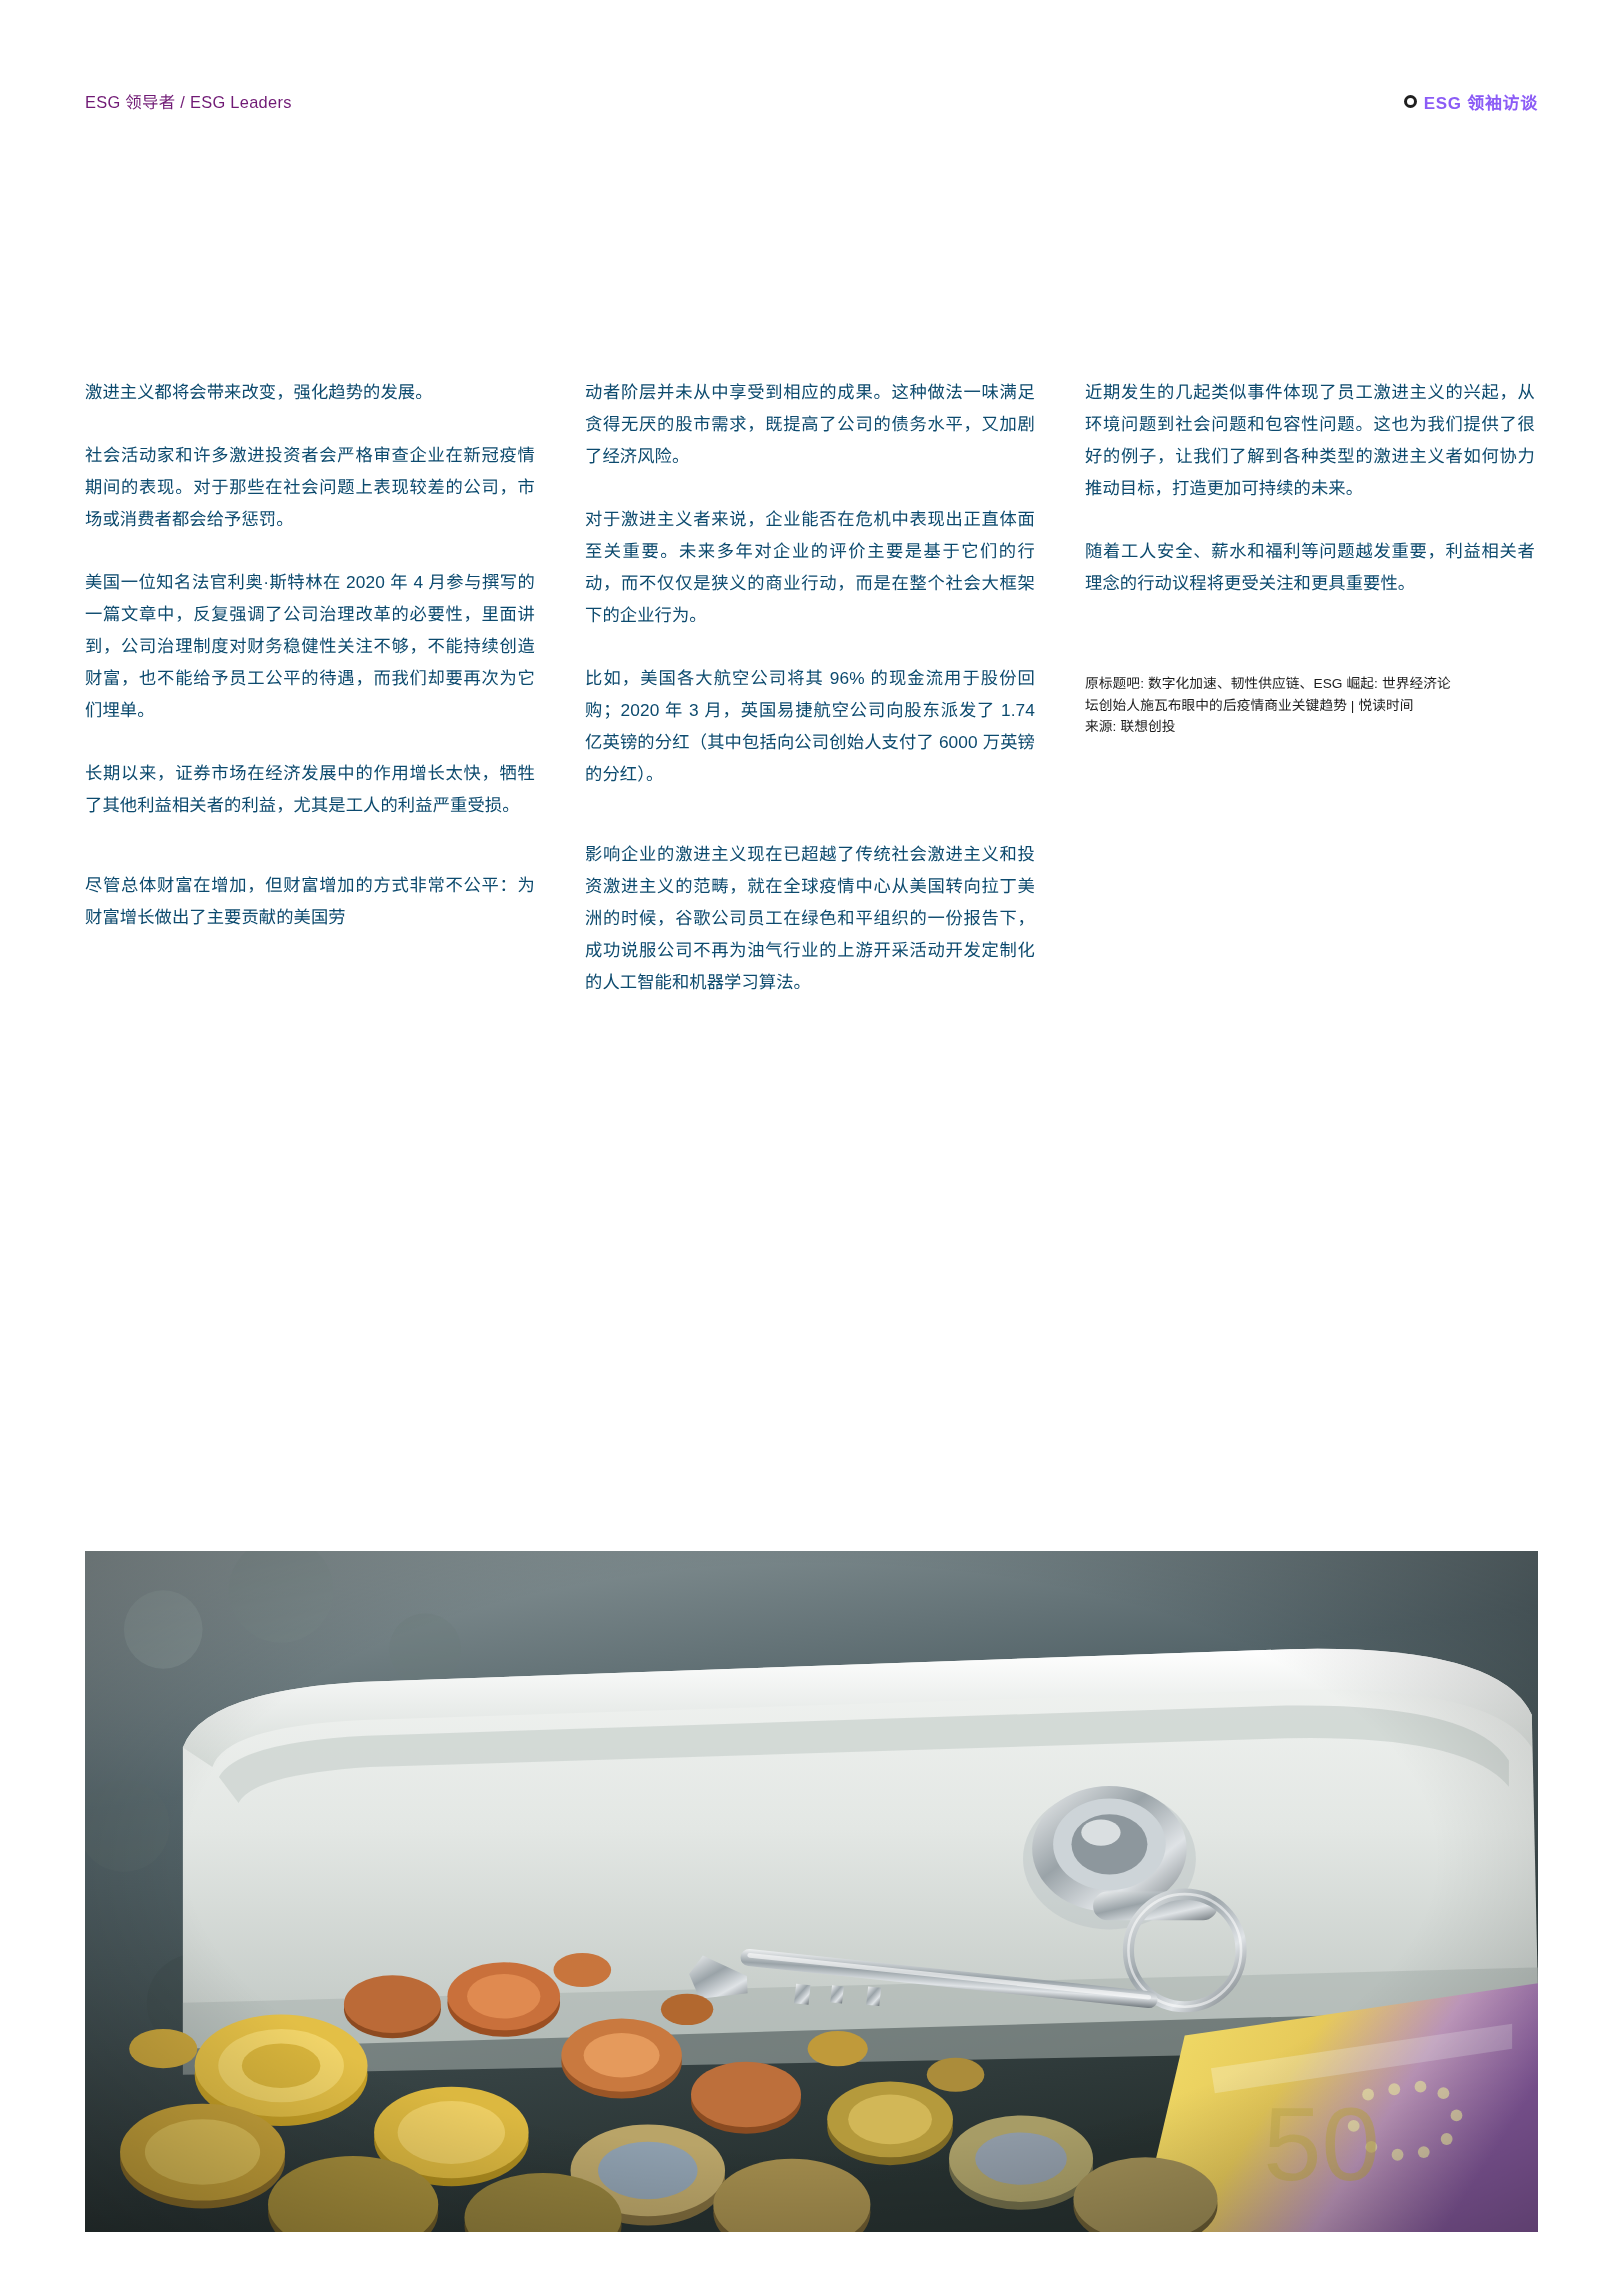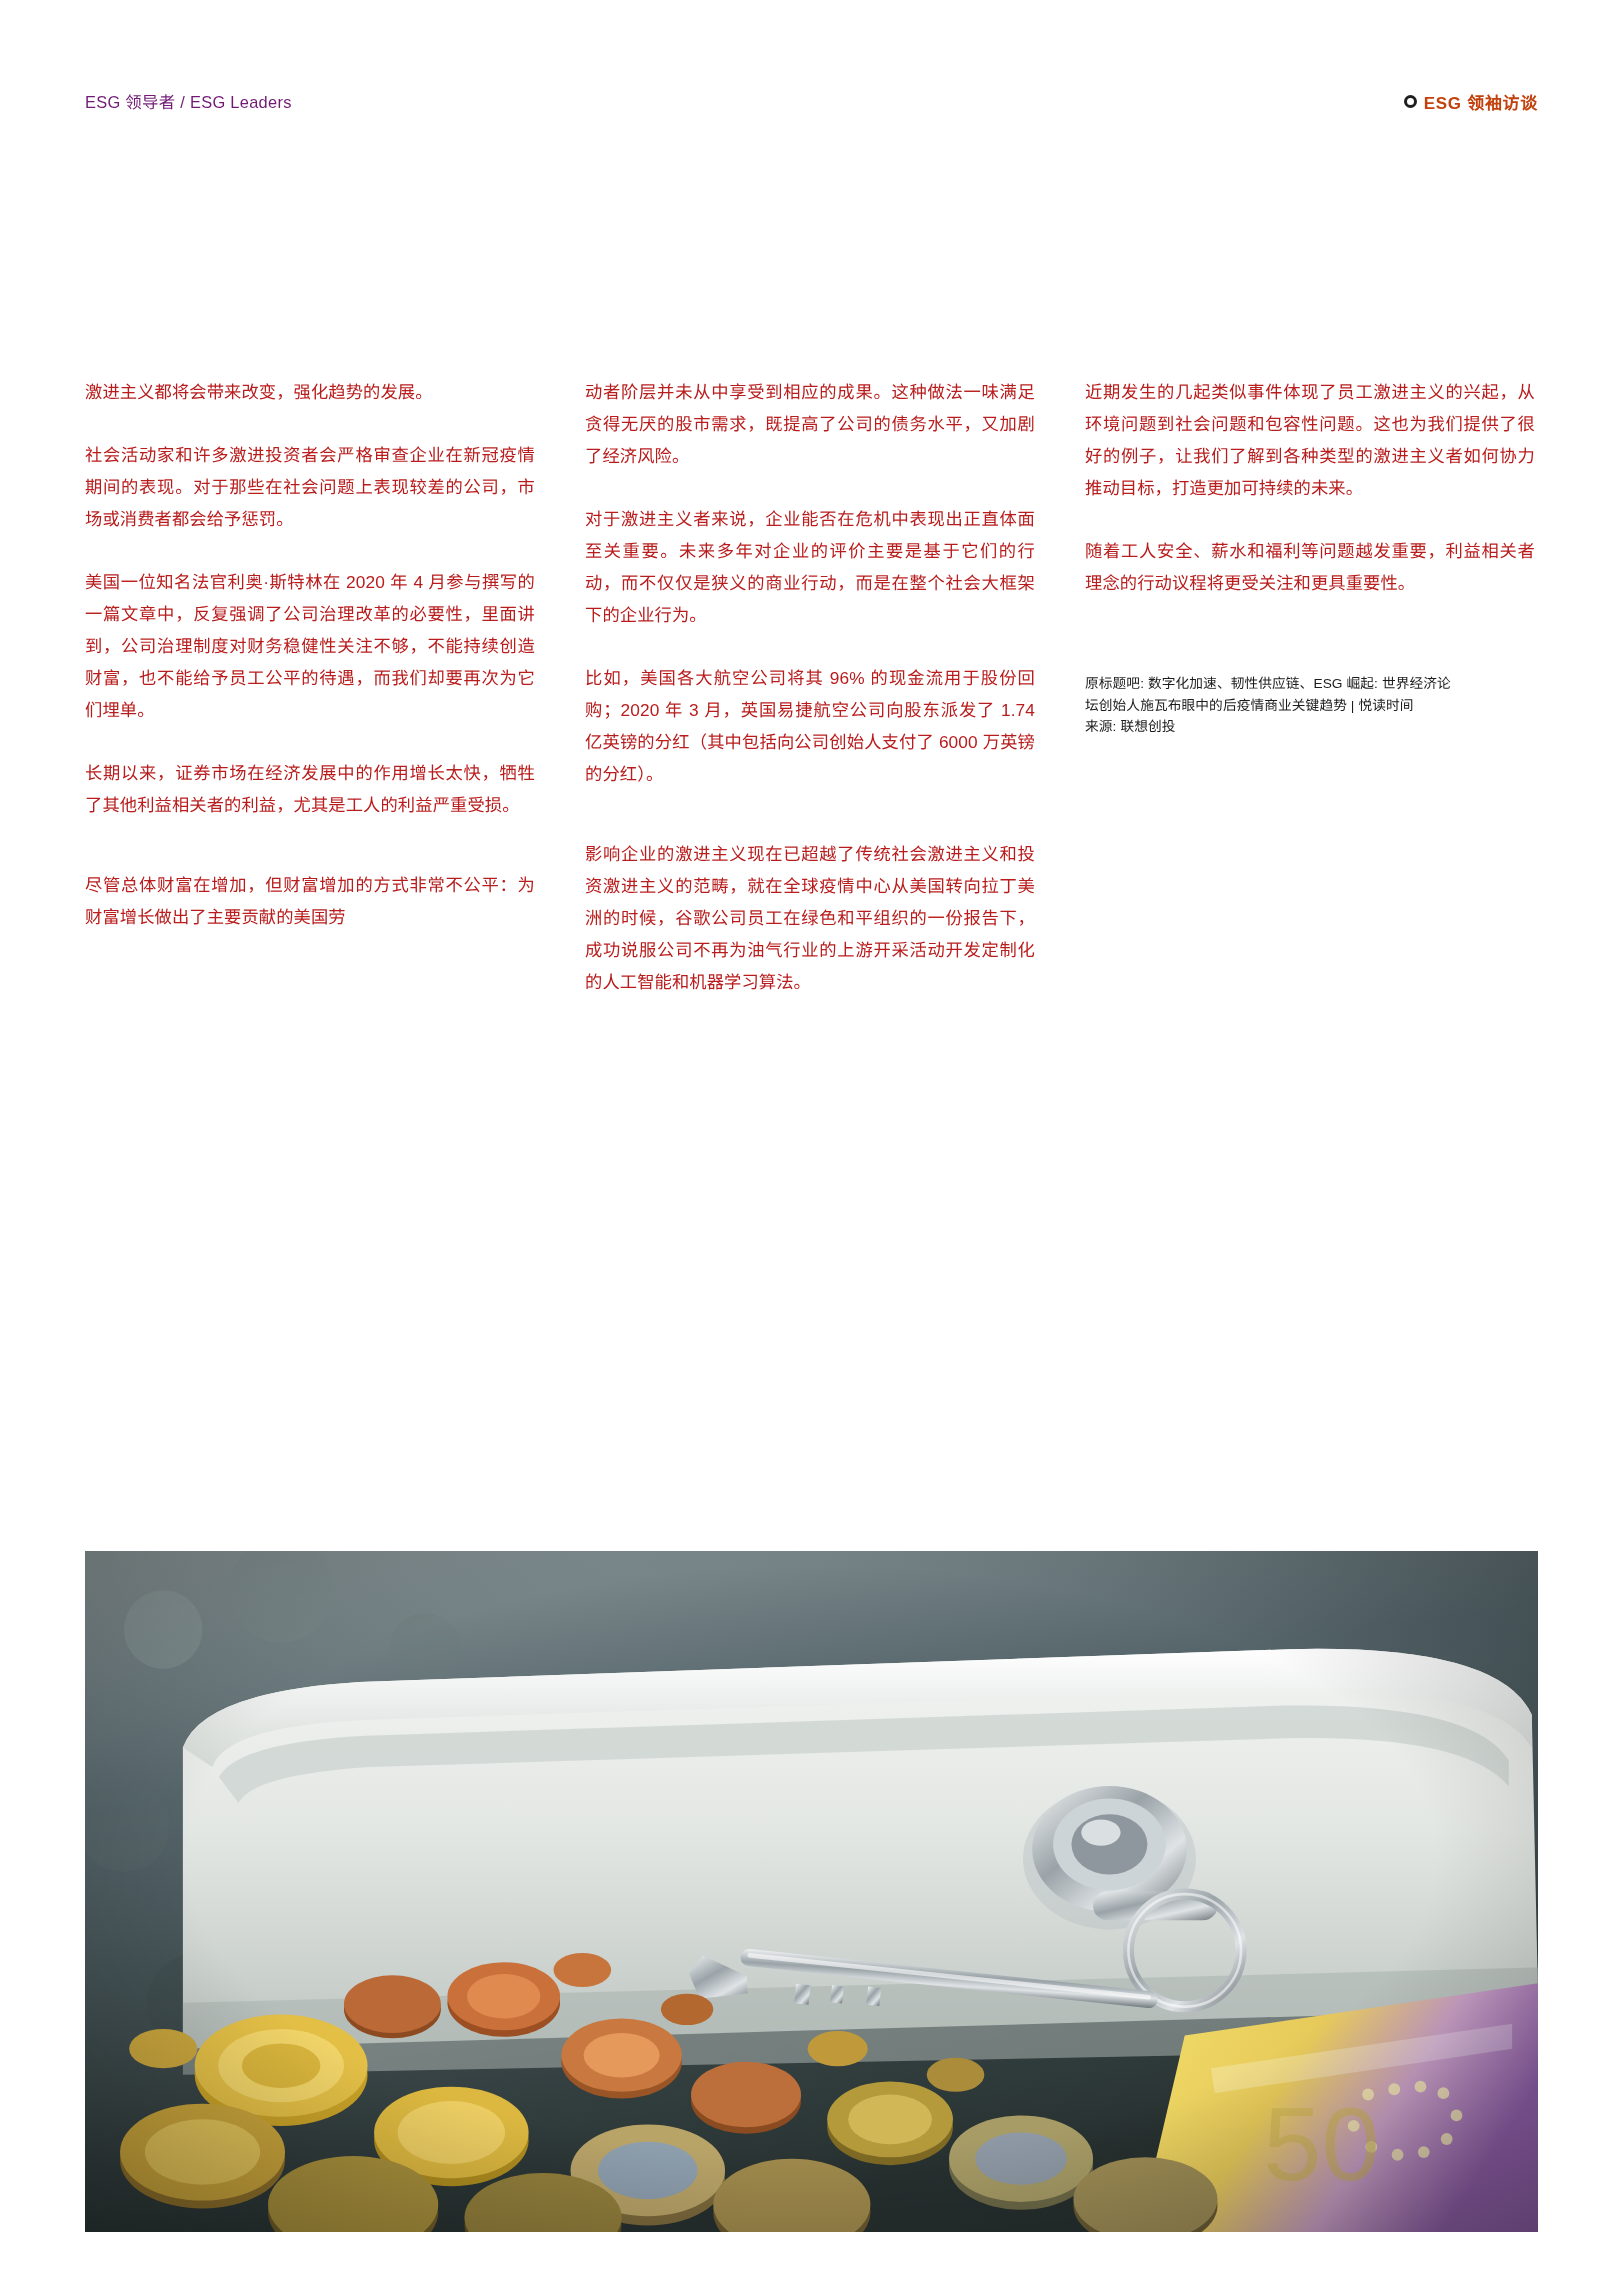--- a/index.html
+++ b/index.html
@@ -48,21 +48,21 @@
     height: 13.7px;
     border-radius: 50%;
     background: #ffffff;
     border: 3.3px solid #1f1f1f;
     box-sizing: border-box;
     display: inline-block;
   }
   .header-right-label {
     font-size: 17px;
     font-weight: bold;
-    color: #c2410c;
+    color: #8b5cf6;
     letter-spacing: 0.7px;
   }
 
   
   .columns {
     position: absolute;
     top: 376px;
     left: 85px;
     width: 1453px;
     display: flex;
@@ -70,21 +70,21 @@
   }
   .col {
     width: 450px;
   }
   .col p {
     margin: 0 0 31px 0;
     font-size: 17.3px;
     line-height: 32px;
     text-align: justify;
     text-justify: inter-ideograph;
-    color: #b91c1c;
+    color: #0c4a6e;
     letter-spacing: 0.1px;
   }
   .col p:last-child {
     margin-bottom: 0;
     margin-top: 48px;
   }
 
   
   .source-note {
     margin-top: 74px;

